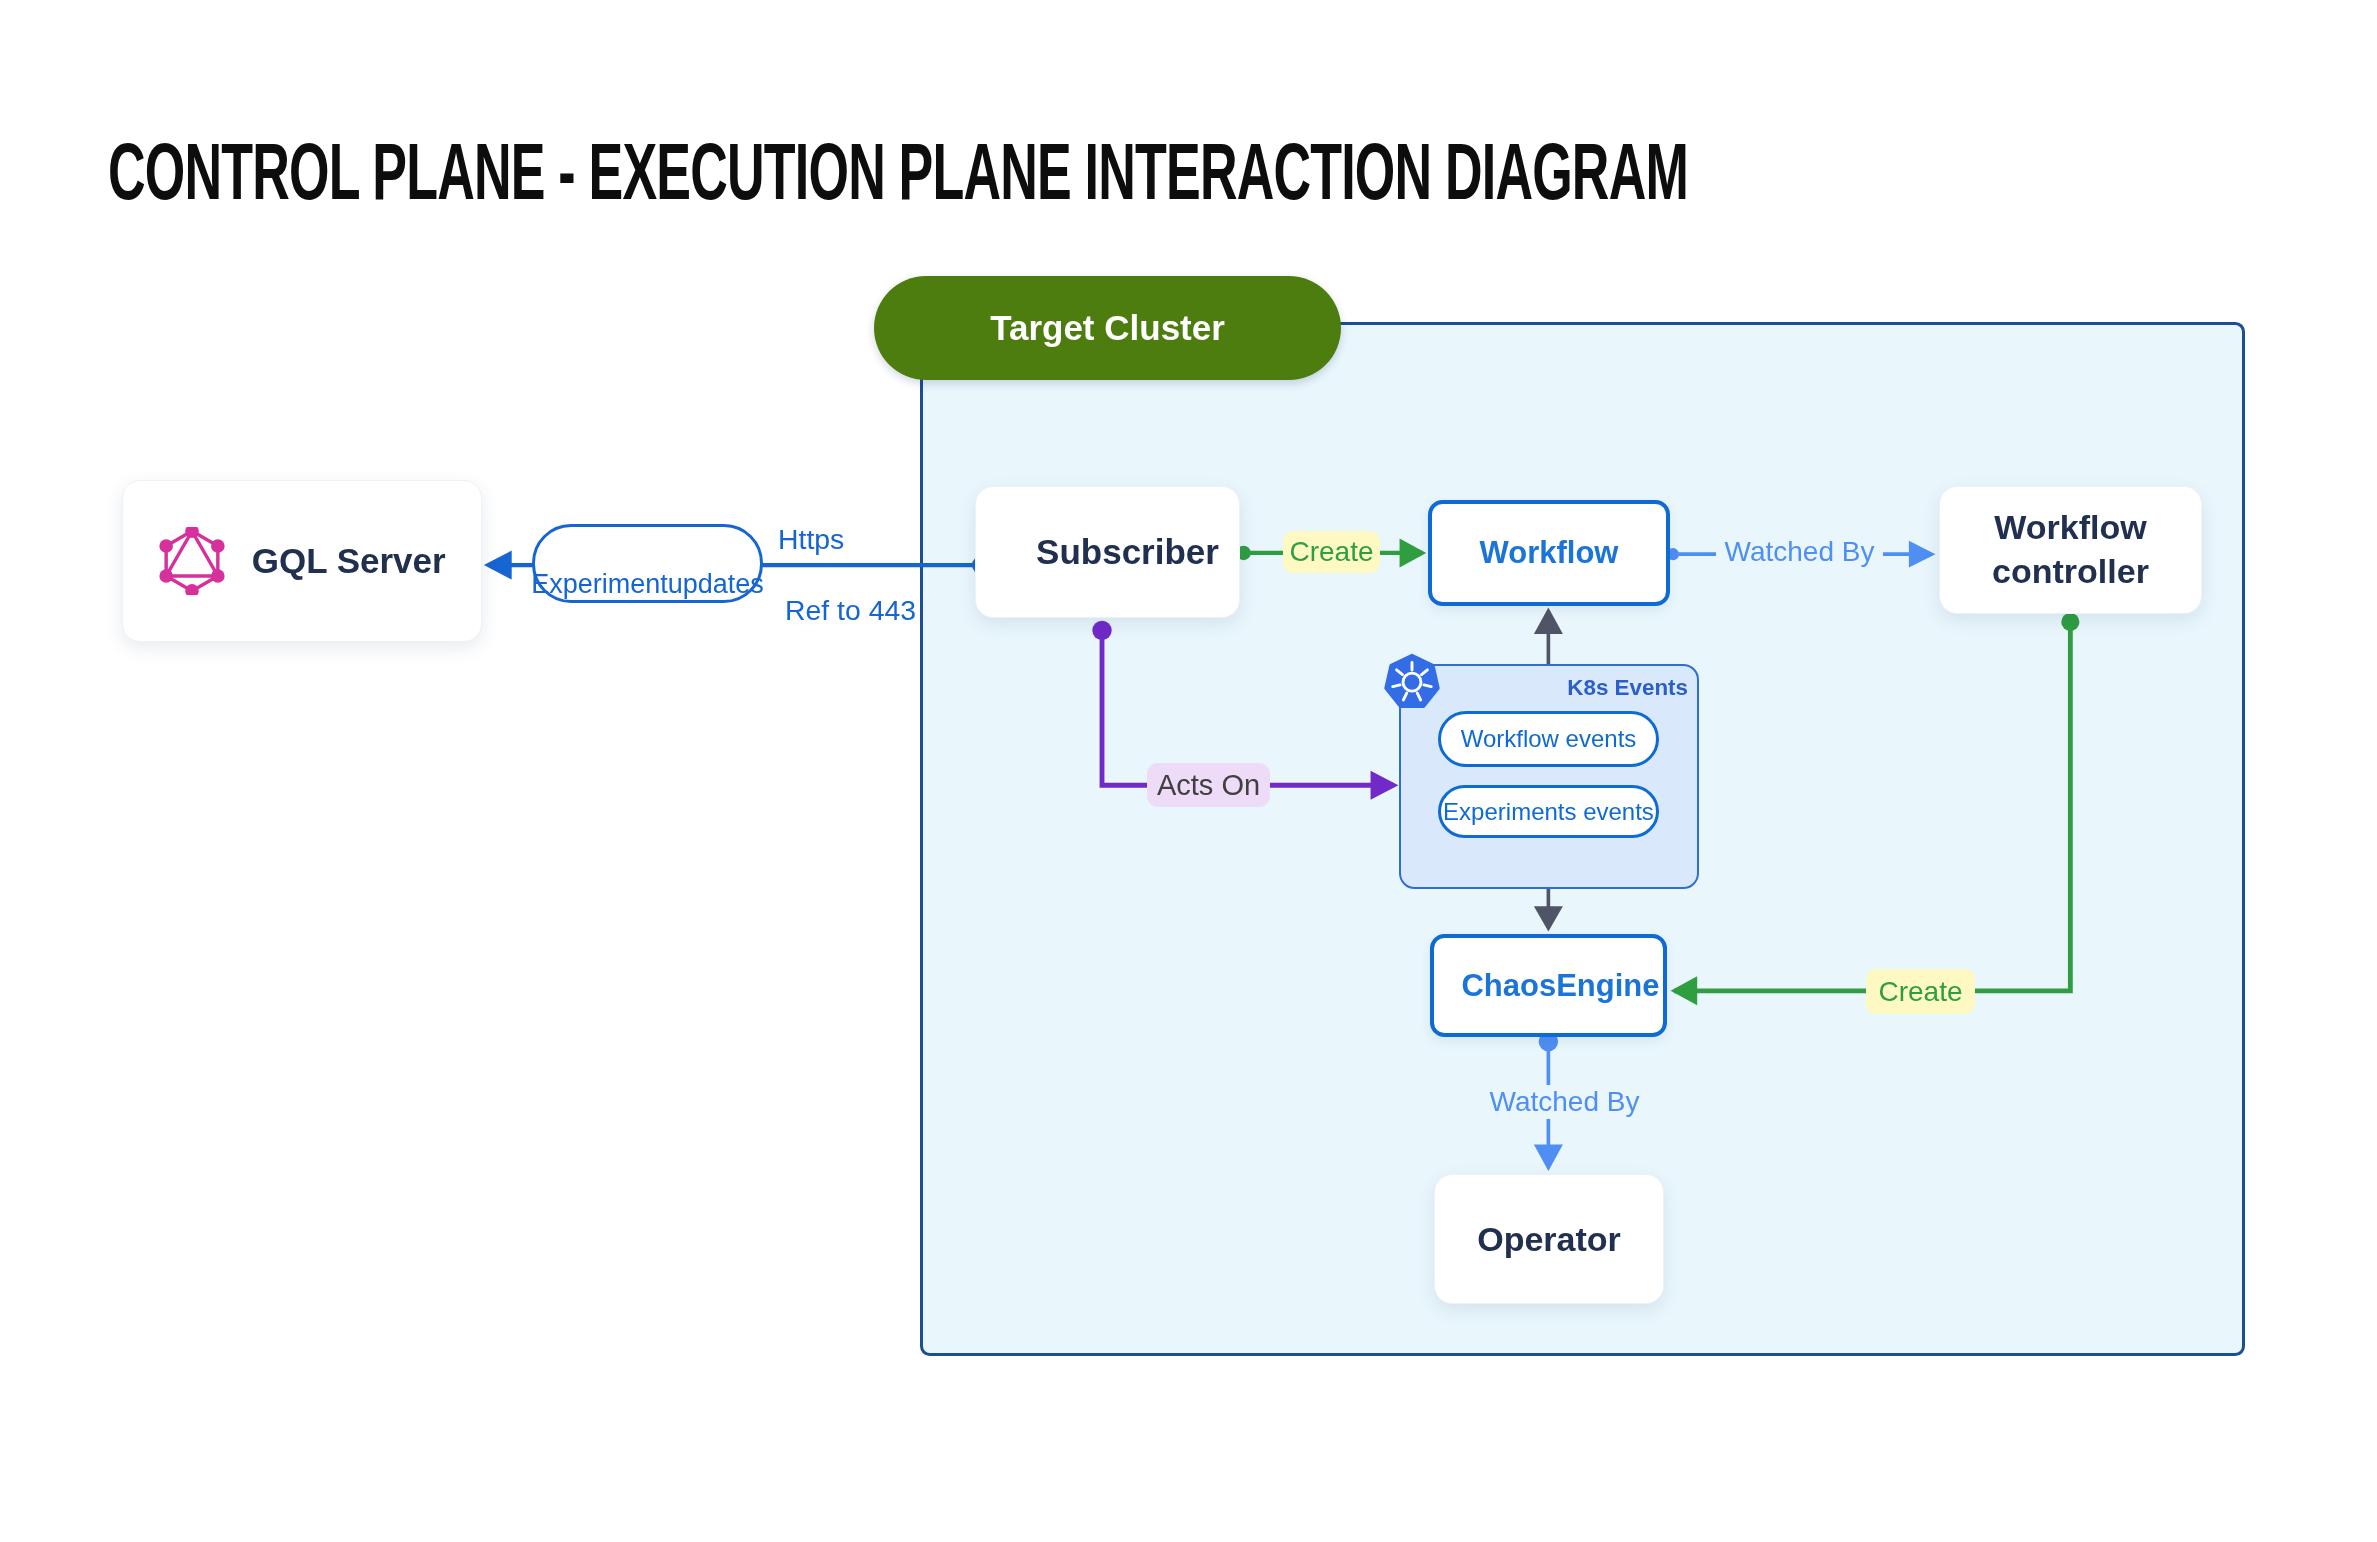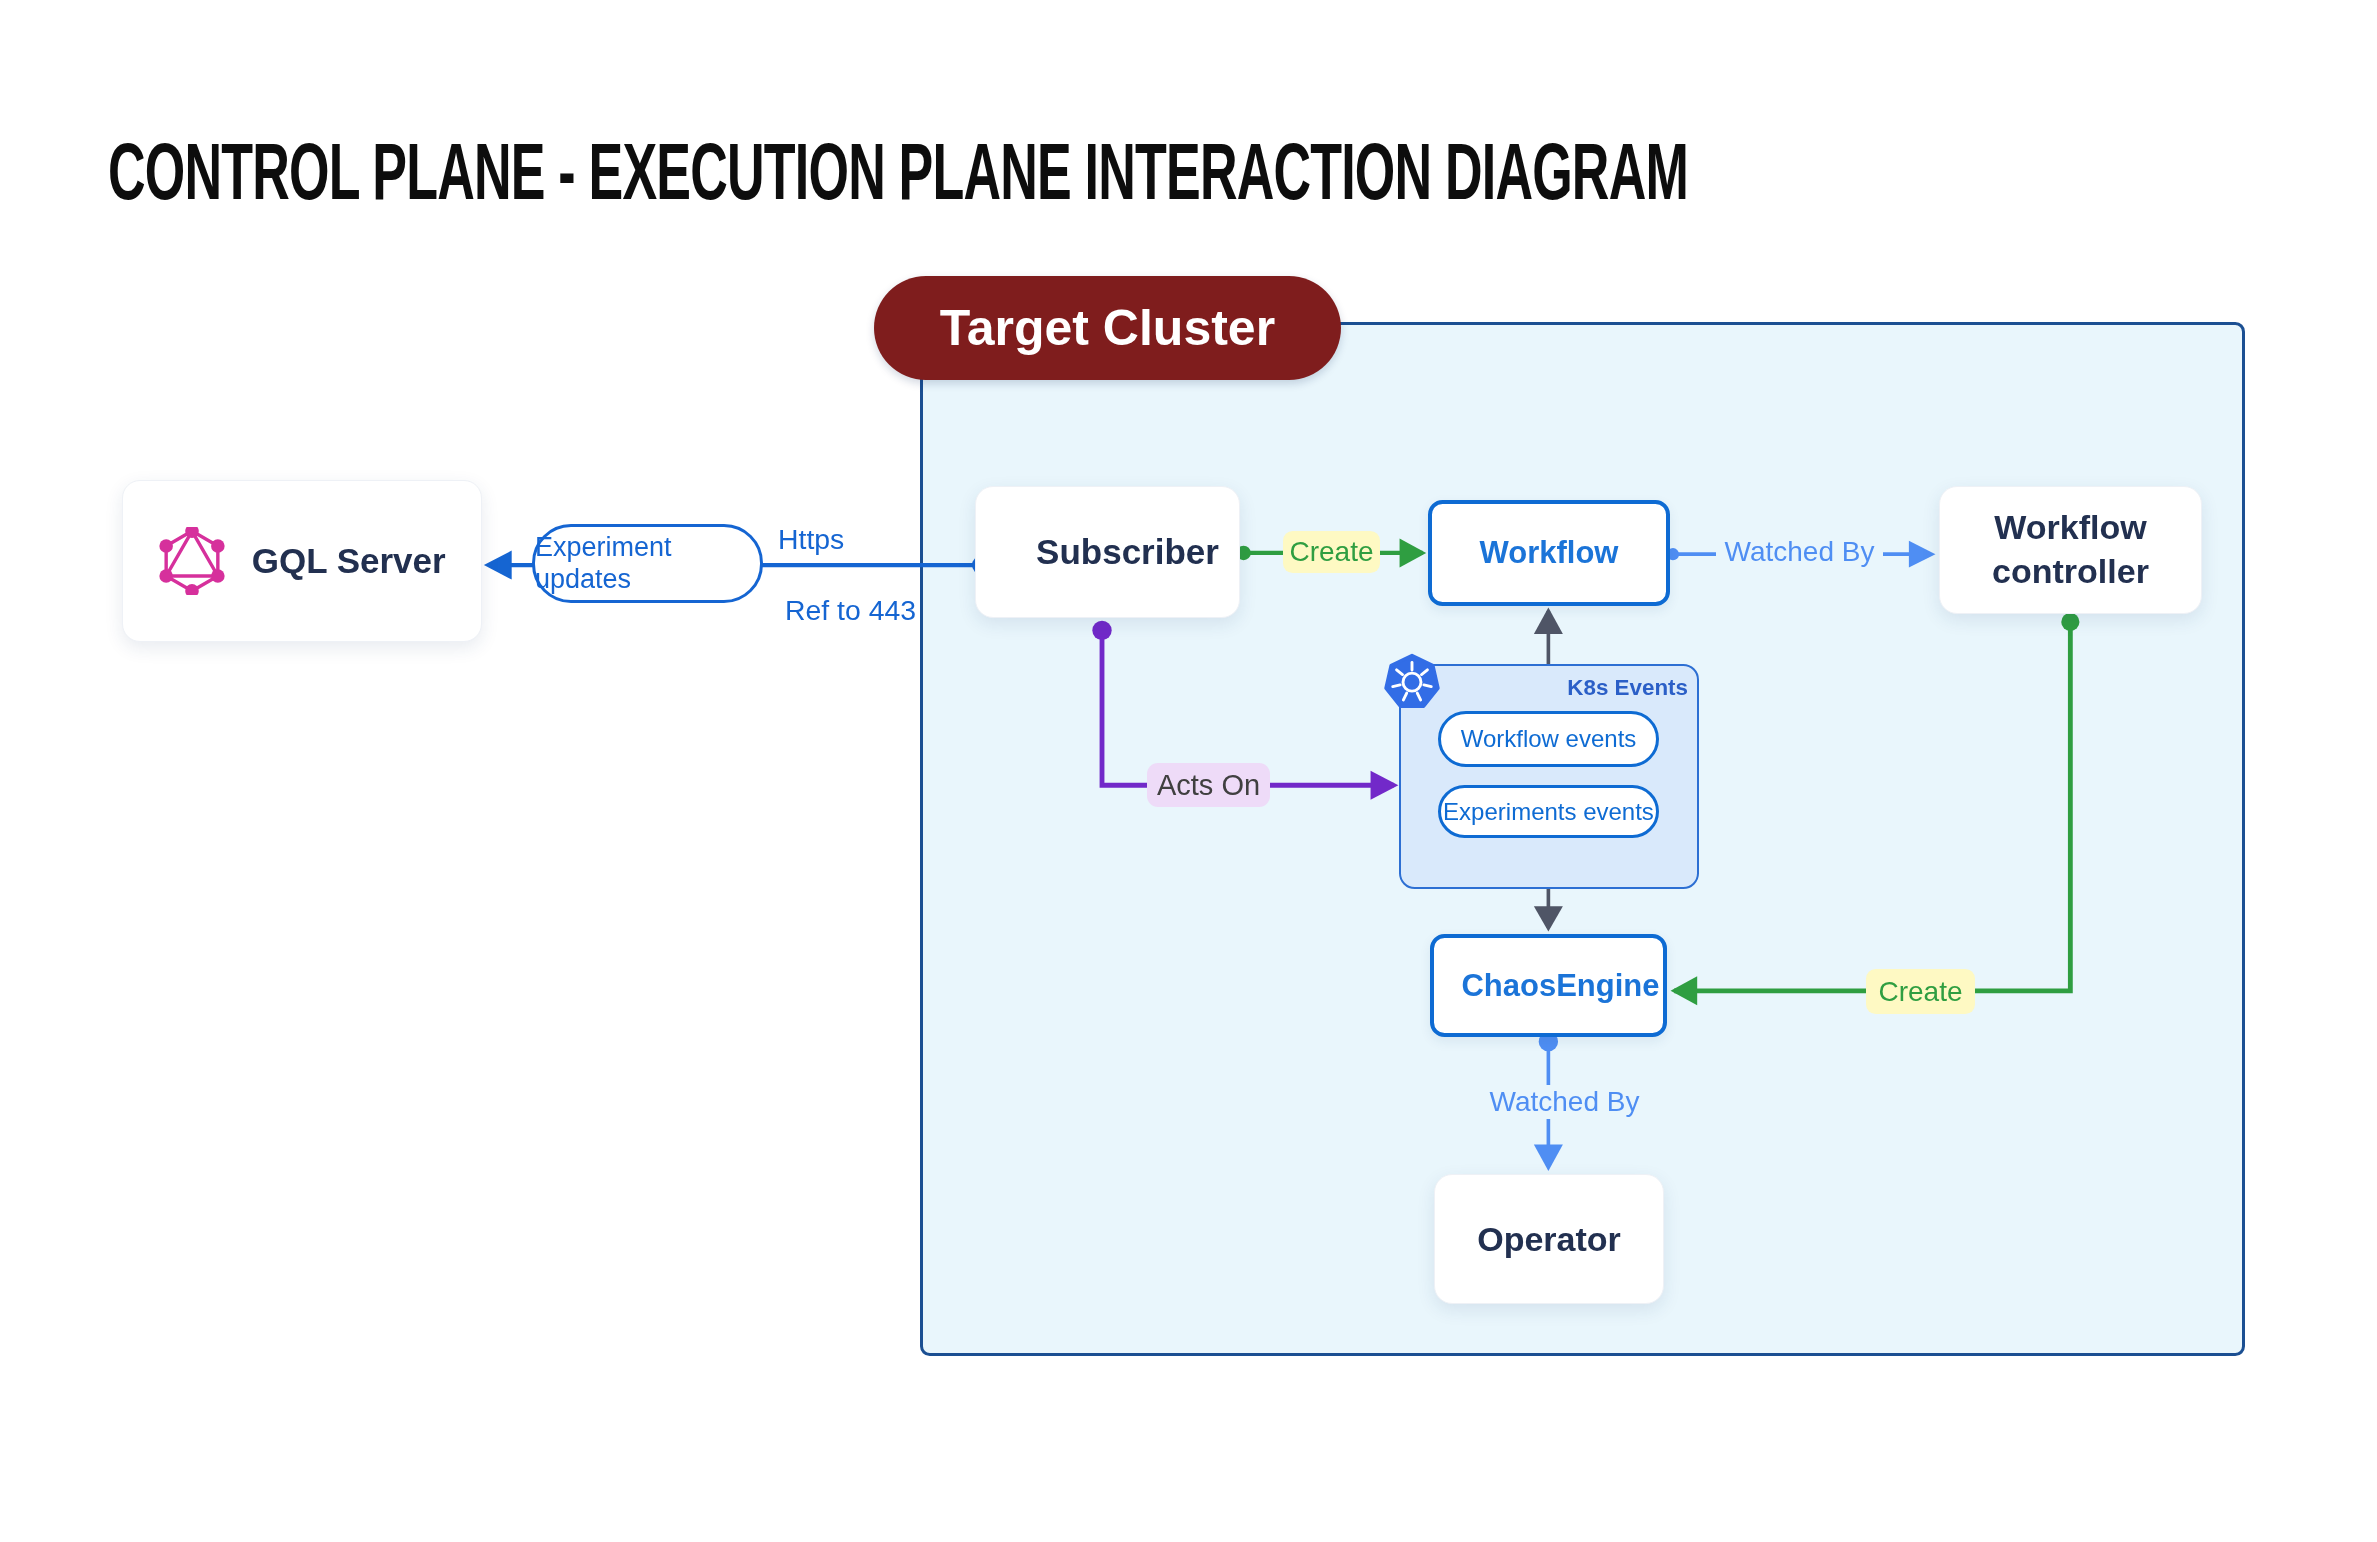--- a/index.html
+++ b/index.html
@@ -12,42 +12,42 @@
     left:108px;top:126px;
     font-size:80px;font-weight:bold;letter-spacing:-1.2px;color:#0d0d0d;
     transform:scaleX(0.65);transform-origin:left center;white-space:nowrap;
   }
   .cluster-box{
     left:920px;top:322px;width:1325px;height:1034px;
     background:#e9f6fc;border:3.6px solid #1b4f92;border-radius:9.7px;box-sizing:border-box;
   }
   .tc-pill{
     left:874px;top:276px;width:467px;height:104px;border-radius:52px;
-    background:#7f1d1d;display:flex;align-items:center;justify-content:center;
-    color:#ffffff;font-size:50px;font-weight:600;
+    background:#4d7c0f;display:flex;align-items:center;justify-content:center;
+    color:#ffffff;font-size:35px;font-weight:600;
     box-shadow:0 3.6px 8.5px rgba(10,40,90,.18);
   }
   .connectors{left:0;top:0;width:2377px;height:1542px;pointer-events:none;}
   .card{
     background:#ffffff;border:1.2px solid #eef1f6;border-radius:18px;
     box-shadow:0 6px 18px rgba(30,60,110,.10);
     display:flex;align-items:center;justify-content:center;box-sizing:border-box;
     color:#223050;font-weight:bold;
   }
   .blue-box{
     background:#ffffff;border:4.2px solid #0e6bd3;border-radius:14.5px;
     display:flex;align-items:center;justify-content:center;box-sizing:border-box;
     color:#1b74d8;font-weight:bold;box-shadow:0 4.8px 12px rgba(30,60,110,.08);
   }
   .gql-card{left:122px;top:480px;width:360px;height:162px;gap:25.4px;font-size:35px;}
   .gql-icon{width:68px;height:68px;flex:0 0 auto;}
   .oval{
     left:532px;top:524px;width:231px;height:79px;border-radius:39px;
     background:#ffffff;border:3.6px solid #1565d2;box-sizing:border-box;
-    display:flex;flex-direction:column;align-items:flex-start;justify-content:center;
+    display:flex;flex-direction:row;align-items:flex-end;justify-content:center;
     color:#1565d2;font-size:27px;line-height:1.16;
   }
   .edge-text{color:#1565d2;font-size:28.4px;white-space:nowrap;}
   .subscriber-card{left:975px;top:486px;width:265px;height:132px;font-size:35px;padding-left:40px;}
   .green-label{
     background:#fef9c3;border-radius:9.7px;color:#2f9e41;font-size:28px;
     display:flex;align-items:center;justify-content:center;
   }
   .create1{left:1283px;top:531px;width:97px;height:42px;}
   .create2{left:1866px;top:969px;width:109px;height:45px;}

